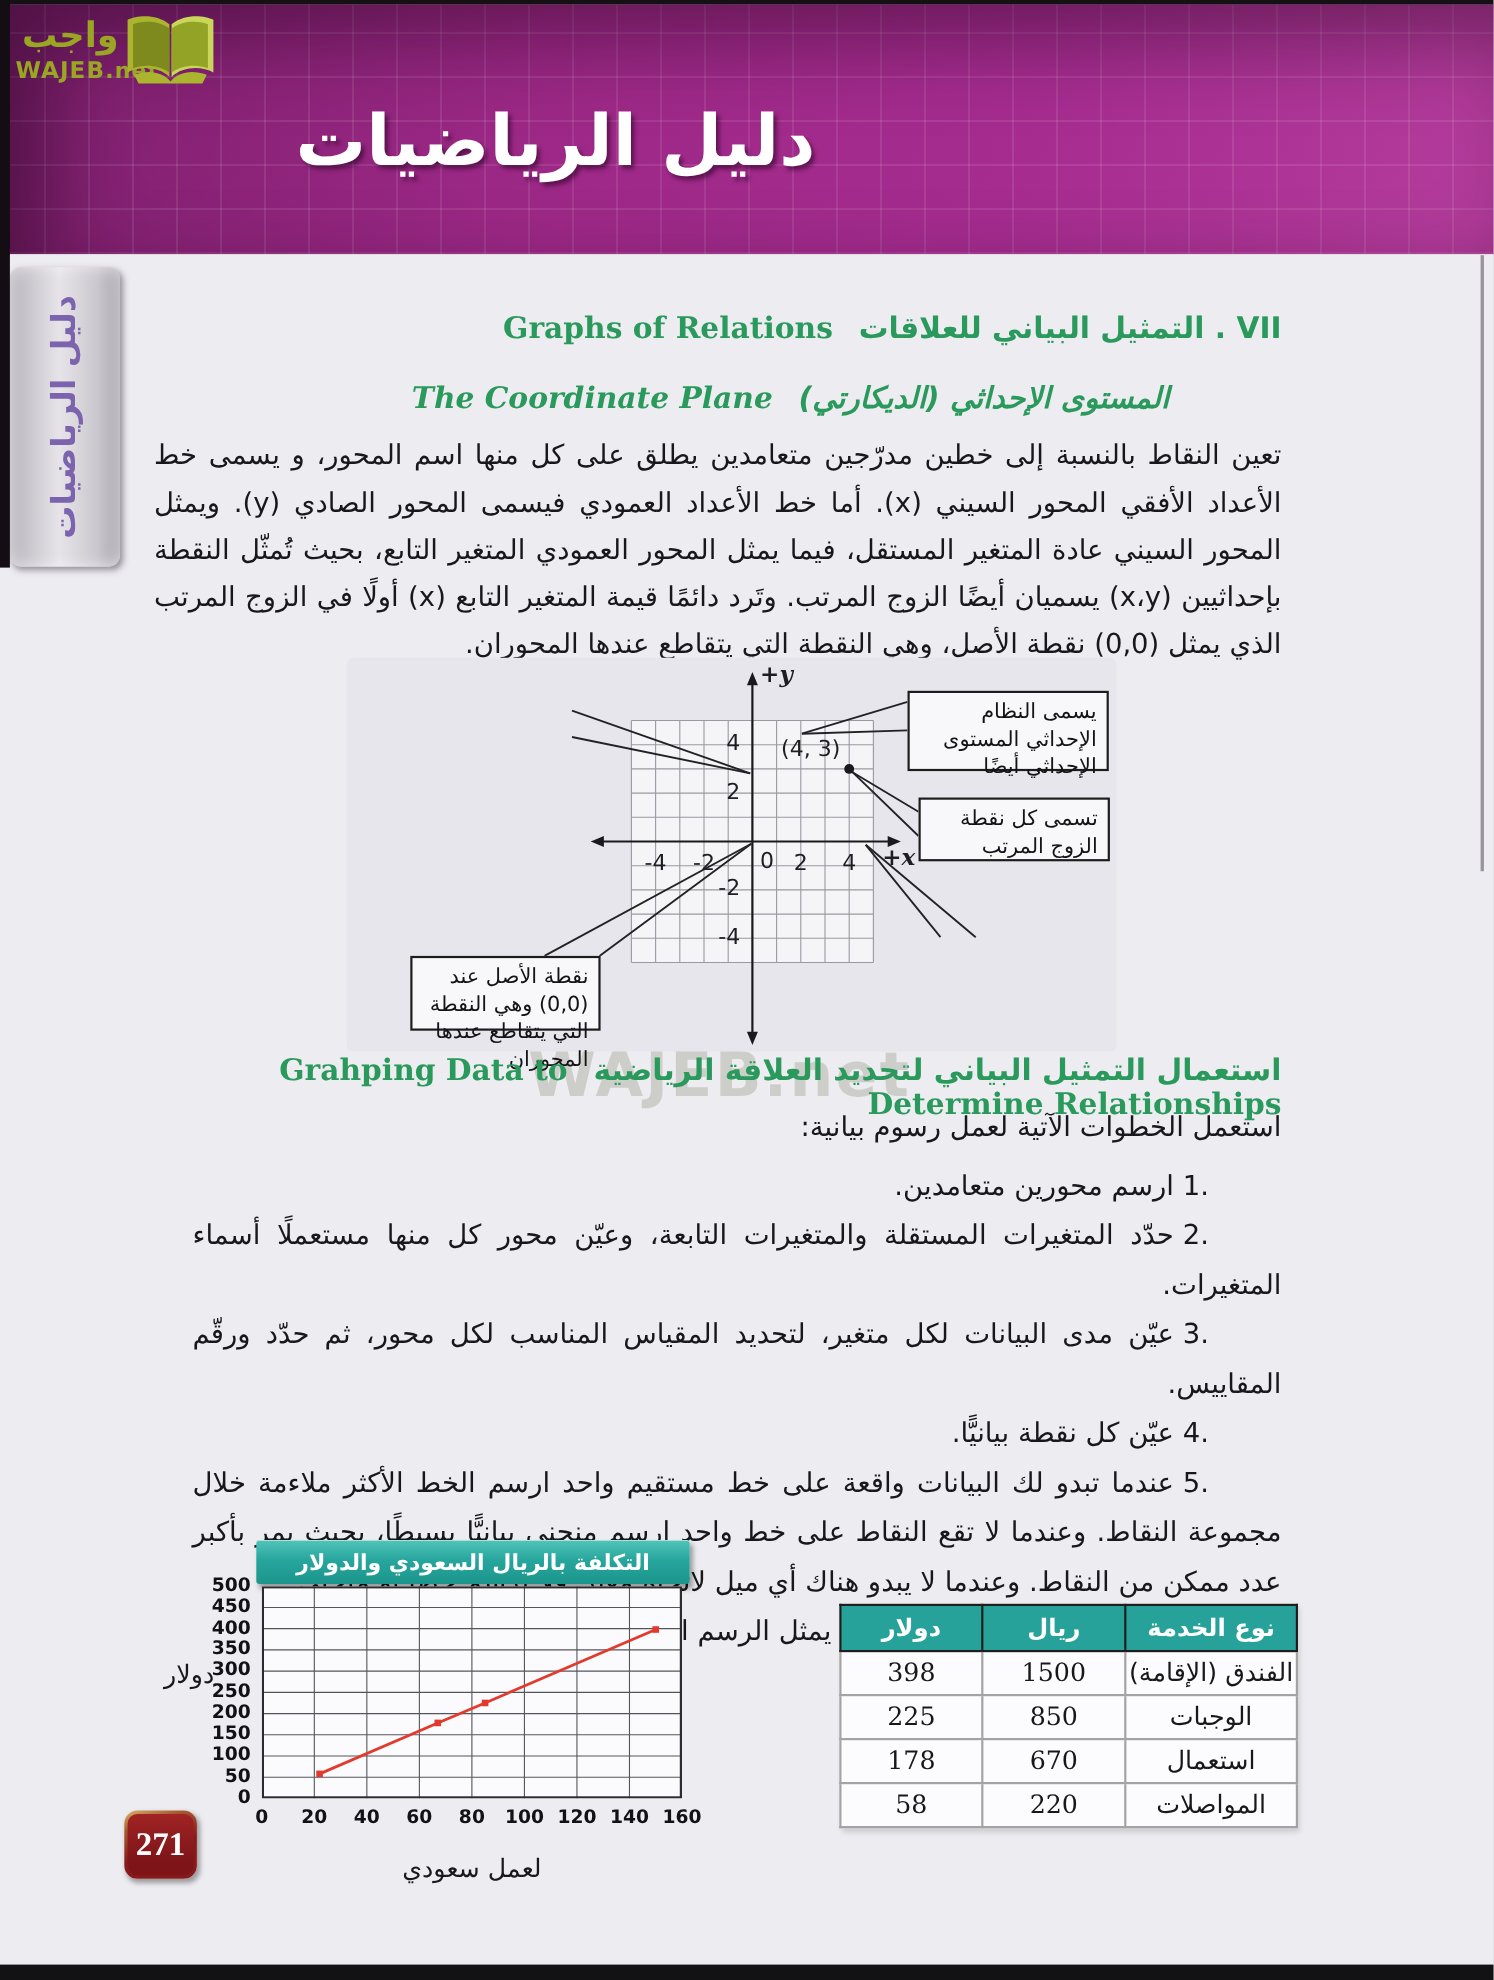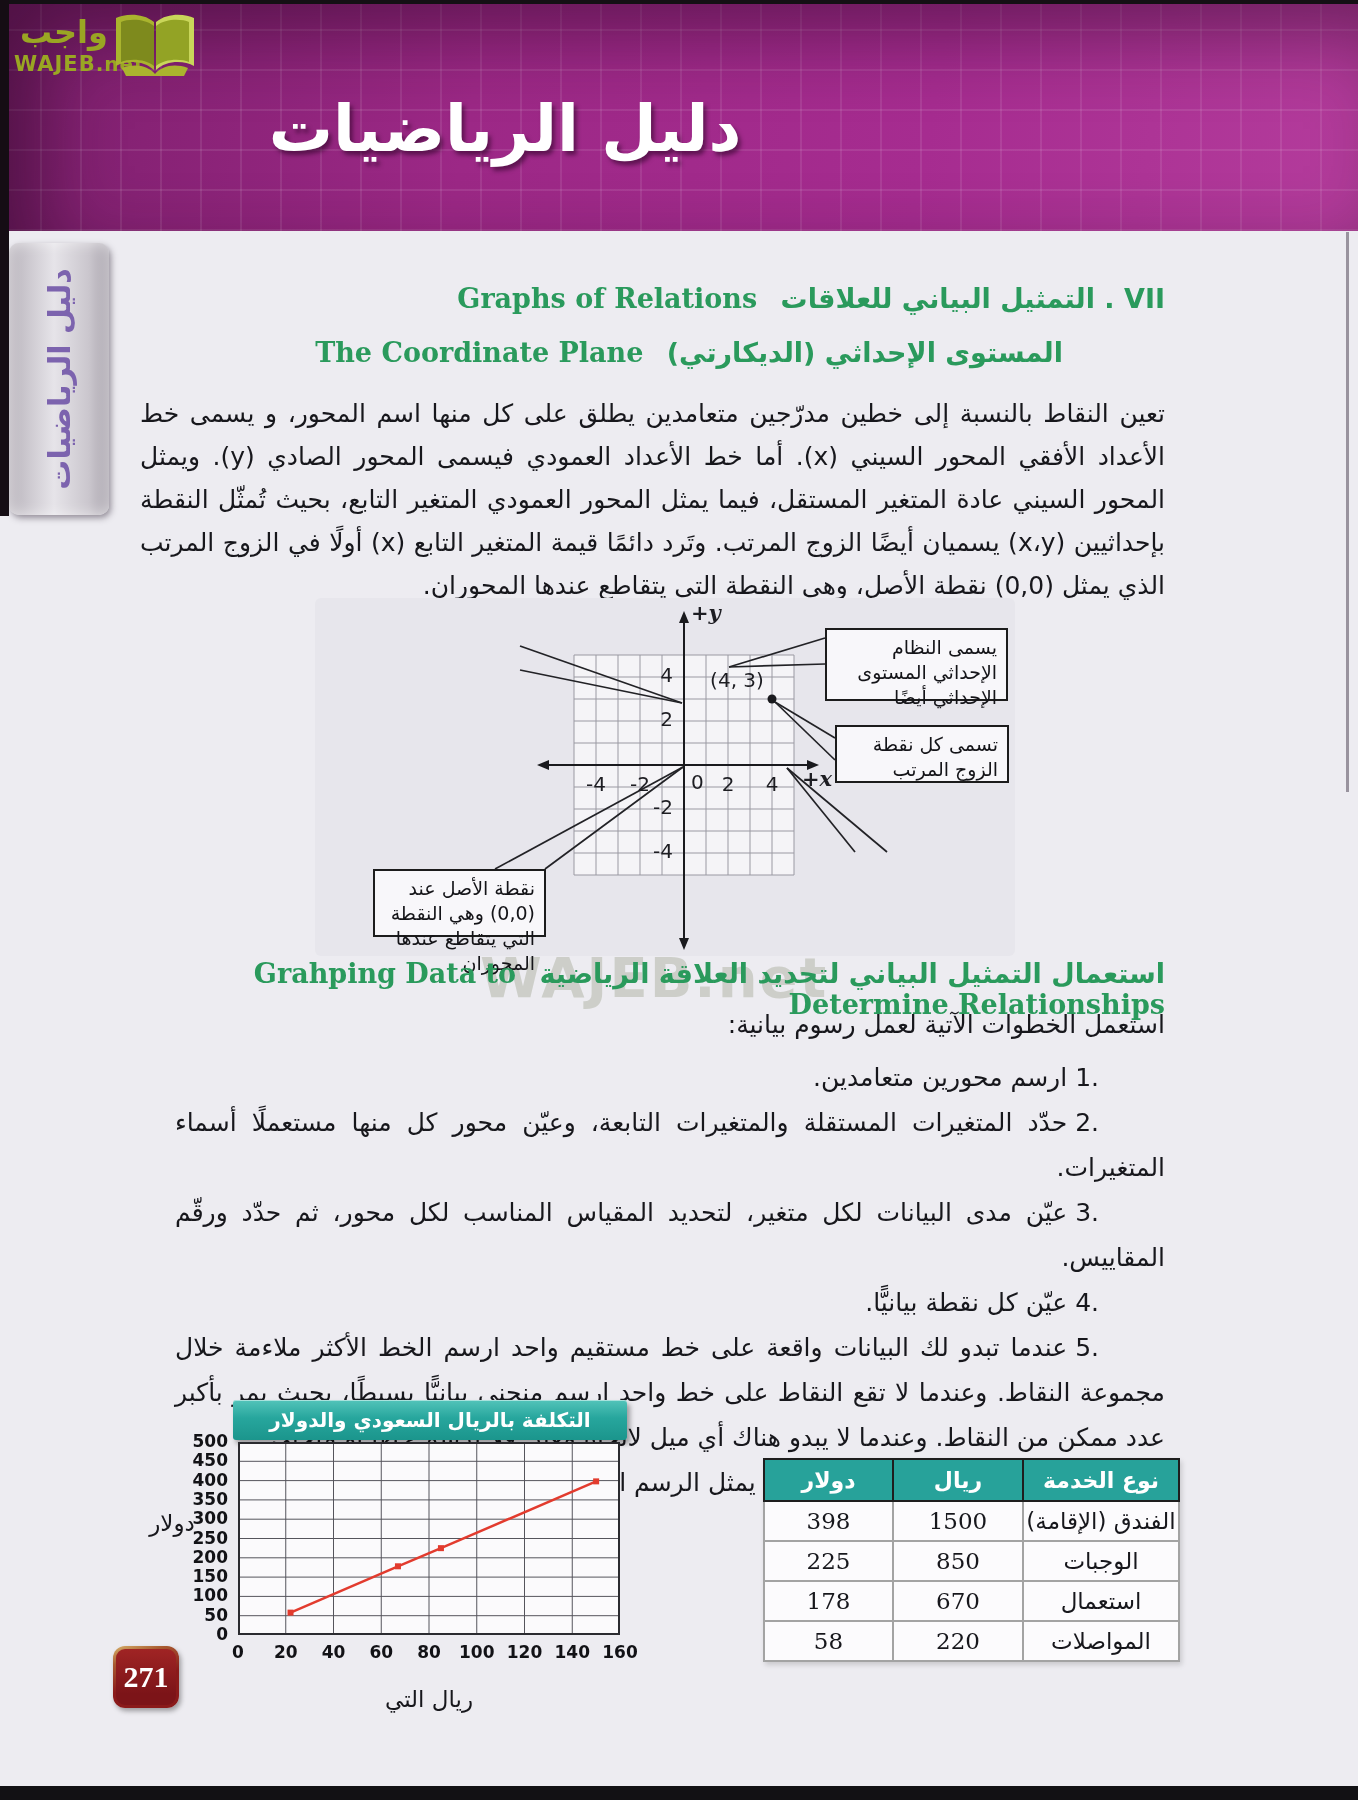--- a/index.html
+++ b/index.html
@@ -124,21 +124,21 @@
     <div class="wm-en" style="position:absolute;left:8px;top:168px;">WAJEB.net</div>
   </div>
   <div class="watermark" style="left:480px;top:945px;opacity:.38;">
     <div class="wm2-en">WAJEB.net</div>
   </div>
 
   <div class="rtl-block h-green" style="top:283px;">
     <span>VII . التمثيل البياني للعلاقات</span>
     <span class="en">Graphs of Relations</span>
   </div>
-  <div class="rtl-block h-green" style="top:337px;padding-right:102px;box-sizing:border-box;">
+  <div class="rtl-block h-green" style="top:347px;padding-right:102px;box-sizing:border-box;font-style:italic;">
     <span>المستوى الإحداثي (الديكارتي)</span>
     <span class="en">The Coordinate Plane</span>
   </div>
   <div class="rtl-block para" style="top:392px;">تعين النقاط بالنسبة إلى خطين مدرّجين متعامدين يطلق على كل منها اسم المحور، و يسمى خط الأعداد الأفقي المحور السيني (x). أما خط الأعداد العمودي فيسمى المحور الصادي (y). ويمثل المحور السيني عادة المتغير المستقل، فيما يمثل المحور العمودي المتغير التابع، بحيث تُمثّل النقطة بإحداثيين (x،y) يسميان أيضًا الزوج المرتب. وتَرد دائمًا قيمة المتغير التابع (x) أولًا في الزوج المرتب الذي يمثل (0,0) نقطة الأصل، وهي النقطة التي يتقاطع عندها المحوران.</div>
 
   <div class="diagram" id="diagram">
     <svg width="700" height="358" viewBox="0 0 700 358">
       <rect x="259" y="57" width="220" height="220" fill="#f5f4f7"></rect>
       <g stroke="#9a99a2" stroke-width="1" id="dg-grid">
           <line x1="259" y1="57" x2="259" y2="277"></line>
@@ -247,21 +247,21 @@
       <rect x="1" y="1" width="380" height="191" fill="none" stroke="#2b2b30" stroke-width="2"></rect>
       <polyline id="chart-line" fill="none" stroke-width="2.5" stroke="#e23b2e" points="52.525000000000006,170.612 159.9625,124.292 202.9375,106.14999999999999 358.125,39.371999999999986"></polyline>
       <g id="chart-markers">
           <rect x="49.525000000000006" y="167.612" width="6" height="6" fill="#e23b2e"></rect>
           <rect x="156.9625" y="121.292" width="6" height="6" fill="#e23b2e"></rect>
           <rect x="199.9375" y="103.14999999999999" width="6" height="6" fill="#e23b2e"></rect>
           <rect x="355.125" y="36.371999999999986" width="6" height="6" fill="#e23b2e"></rect>
         </g>
     </svg>
     <div class="axis-label" style="left:0px;top:118px;width:64px;">دولار</div>
-    <div class="axis-label" style="left:209px;top:294px;width:160px;">ريال التي</div>
+    <div class="axis-label" style="left:209px;top:294px;width:160px;">لعمل سعودي</div>
   <div class="cx-tick" style="left:78px;top:250px;">0</div>
       <div class="cx-tick" style="left:125.75px;top:250px;">20</div>
       <div class="cx-tick" style="left:173.5px;top:250px;">40</div>
       <div class="cx-tick" style="left:221.25px;top:250px;">60</div>
       <div class="cx-tick" style="left:269px;top:250px;">80</div>
       <div class="cx-tick" style="left:316.75px;top:250px;">100</div>
       <div class="cx-tick" style="left:364.5px;top:250px;">120</div>
       <div class="cx-tick" style="left:412.25px;top:250px;">140</div>
       <div class="cx-tick" style="left:460px;top:250px;">160</div>
       <div class="cy-tick" style="left:44px;top:232px;">0</div>

